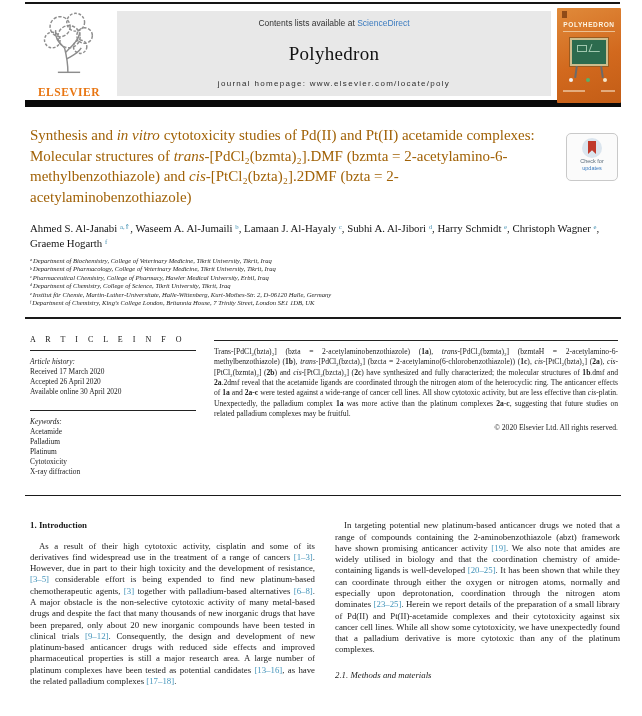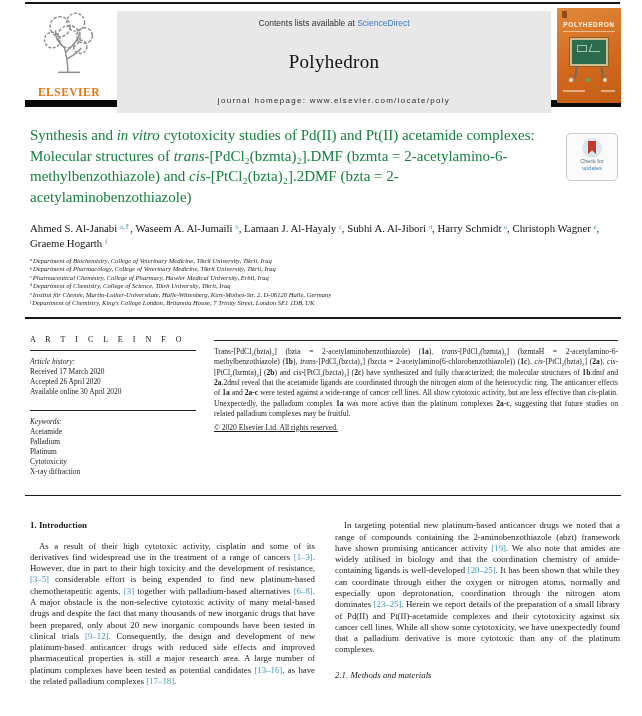--- a/index.html
+++ b/index.html
@@ -6,21 +6,21 @@
   html,body { background:#ffffff; }
   body { width:642px; height:716px; overflow:hidden; }
   .page { position:relative; width:642px; height:716px; background:#fff;
           font-family:"Liberation Serif", serif; color:#1b1b1b; }
 
   
   .top-rule { margin:2px 22px 0 25px; height:2px; background:#151515; }
   .header { margin:4px 21px 0 25px; display:flex; height:90px; }
   .logo-block { width:88px; display:flex; flex-direction:column; align-items:center; padding-top:2px;gap:9px; }
   .logo-word { font-size:11.5px; font-weight:bold; color:#e87511; letter-spacing:.5px; margin-top:-2px; }
-  .header-box { flex:1; background:#e8e8e8; margin:3px 6px 0 4px; height:102px;
+  .header-box { flex:1; background:#e8e8e8; margin:3px 6px 0 4px; height:85px;
                 display:flex; flex-direction:column; justify-content:space-between;
                 text-align:center; padding:7px 0 8px 0; }
   .contents-line { font-family:"Liberation Sans", sans-serif; font-size:8.5px; color:#333; }
   .sd { color:#3b7bbf; }
   .journal-title { font-size:19px; color:#111; letter-spacing:.3px; }
   .homepage { font-family:"Liberation Sans", sans-serif; font-size:8px; letter-spacing:1.3px; color:#2b2b2b; }
 
   
   .cover { position:relative; width:64px; height:95px; background:linear-gradient(160deg,#e08a3a 0%,#d2691e 55%,#c35d16 100%);
            border-radius:1px; overflow:hidden; flex:none; }
@@ -40,21 +40,21 @@
   .mol1 { left:12px; background:#f2f2f2; }
   .mol2 { left:29px; background:#57b06a; }
   .mol3 { left:46px; background:#f5e6c8; }
   .cover-foot1,.cover-foot2 { position:absolute; height:2px; background:#f7ead2; opacity:.55; }
   .cover-foot1 { left:6px; width:22px; bottom:11px; }
   .cover-foot2 { right:6px; width:14px; bottom:11px; }
   .thick-bar { margin:2px 21px 0 25px; height:7px; background:#0a0a0a; }
 
   
   .title-row { margin:18px 24px 0 30px; display:flex; gap:10px; }
-  .paper-title { flex:1; font-size:15px; font-weight:normal; line-height:20.5px; color:#15803d; }
+  .paper-title { flex:1; font-size:15px; font-weight:normal; line-height:20.5px; color:#a16207; }
   .check-badge { flex:none; width:52px; height:48px; margin-top:8px; border:1px solid #c9c9c9; border-radius:5px;
                  background:#fbfbfb; display:flex; flex-direction:column; align-items:center; padding-top:4px; }
   .badge-icon { width:20px; height:20px; border-radius:50%; background:#dbe5ee; display:flex; align-items:flex-start; justify-content:center; }
   .ribbon { width:8px; height:13px; margin-top:3px; background:#c0392b;
             clip-path:polygon(0 0,100% 0,100% 100%,50% 72%,0 100%); }
   .badge-t1,.badge-t2 { font-family:"Liberation Sans", sans-serif; font-size:5.5px; color:#5a6b7a; line-height:6.5px; }
   .badge-t2 { color:#3b7bbf; }
 
   
   .authors { margin:14px 30px 0 30px; font-size:10.8px; line-height:14.5px; color:#141414; }
@@ -66,21 +66,21 @@
 
   
   .info-section { margin:16px 24px 0 30px; display:flex; min-height:150px; }
   .info-left { width:166px; flex:none; margin-right:18px; font-size:7.4px; line-height:10px; }
   .info-right { flex:1; font-size:7.6px; line-height:10.4px; }
   .sec-head { font-size:8px; letter-spacing:4px; color:#111; }
   .subrule { height:1px; background:#222; margin:5px 0 6px 0; }
   .ital { font-style:italic; }
   .info-left .gap { height:8px; }
   .abstract-text { text-align:justify; hyphens:auto; color:#1d1d1d; }
-  .copyright { text-align:left; margin-top:3px; font-size:7.6px;text-decoration:underline; }
+  .copyright { text-align:right; margin-top:3px; font-size:7.6px; }
 
   
   .body-cols { margin:24px 22px 0 30px; display:flex; gap:20px; font-size:8.8px; line-height:11.3px;justify-content:flex-end; }
   .col { flex:1; min-width:0; }
   .body-head { font-weight:bold; font-size:8.9px; }
   .body-sub { font-style:italic; font-size:8.8px; }
   .body-text { text-align:justify; hyphens:auto; margin-top:9px; text-indent:9px; color:#1b1b1b; }
   .col .body-text.first { margin-top:9px; }
   .exp-head { margin-top:15px; }
   .methods-head { margin-top:14px; }

